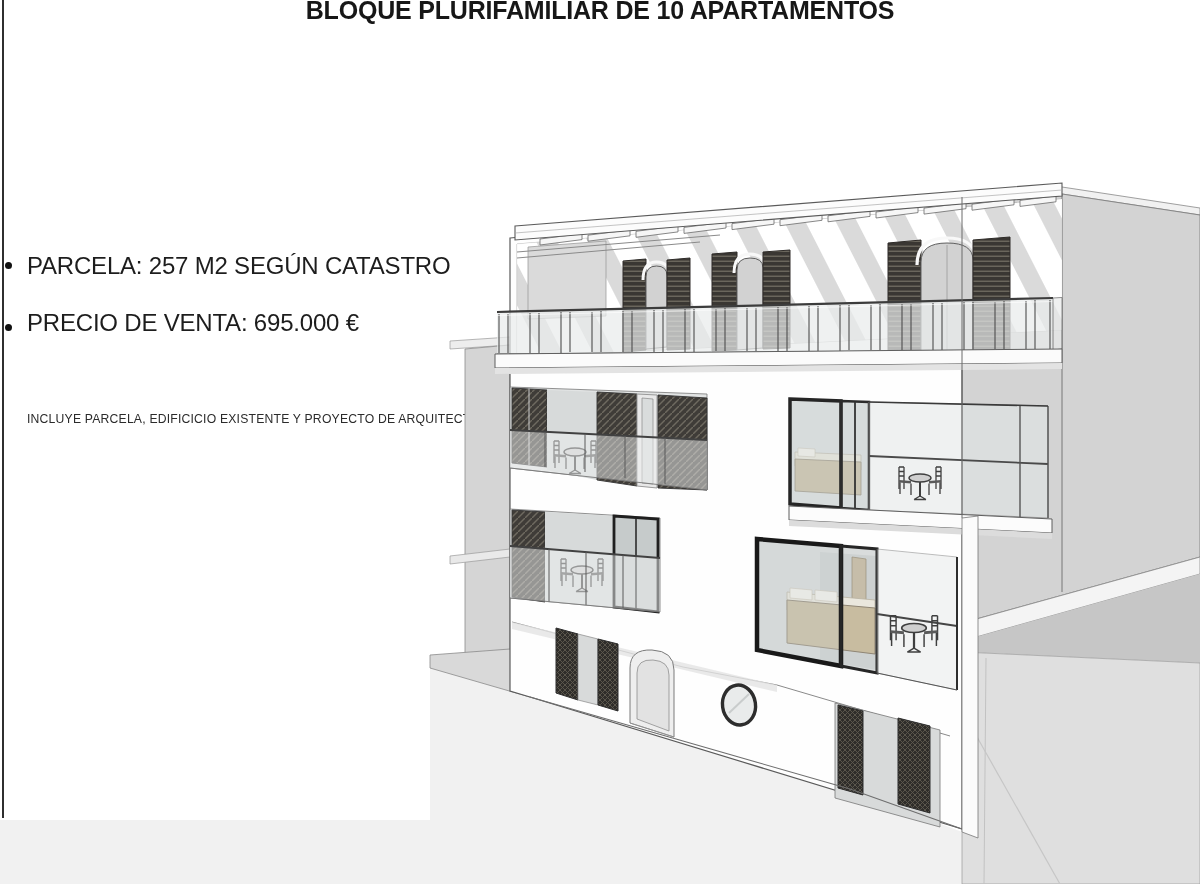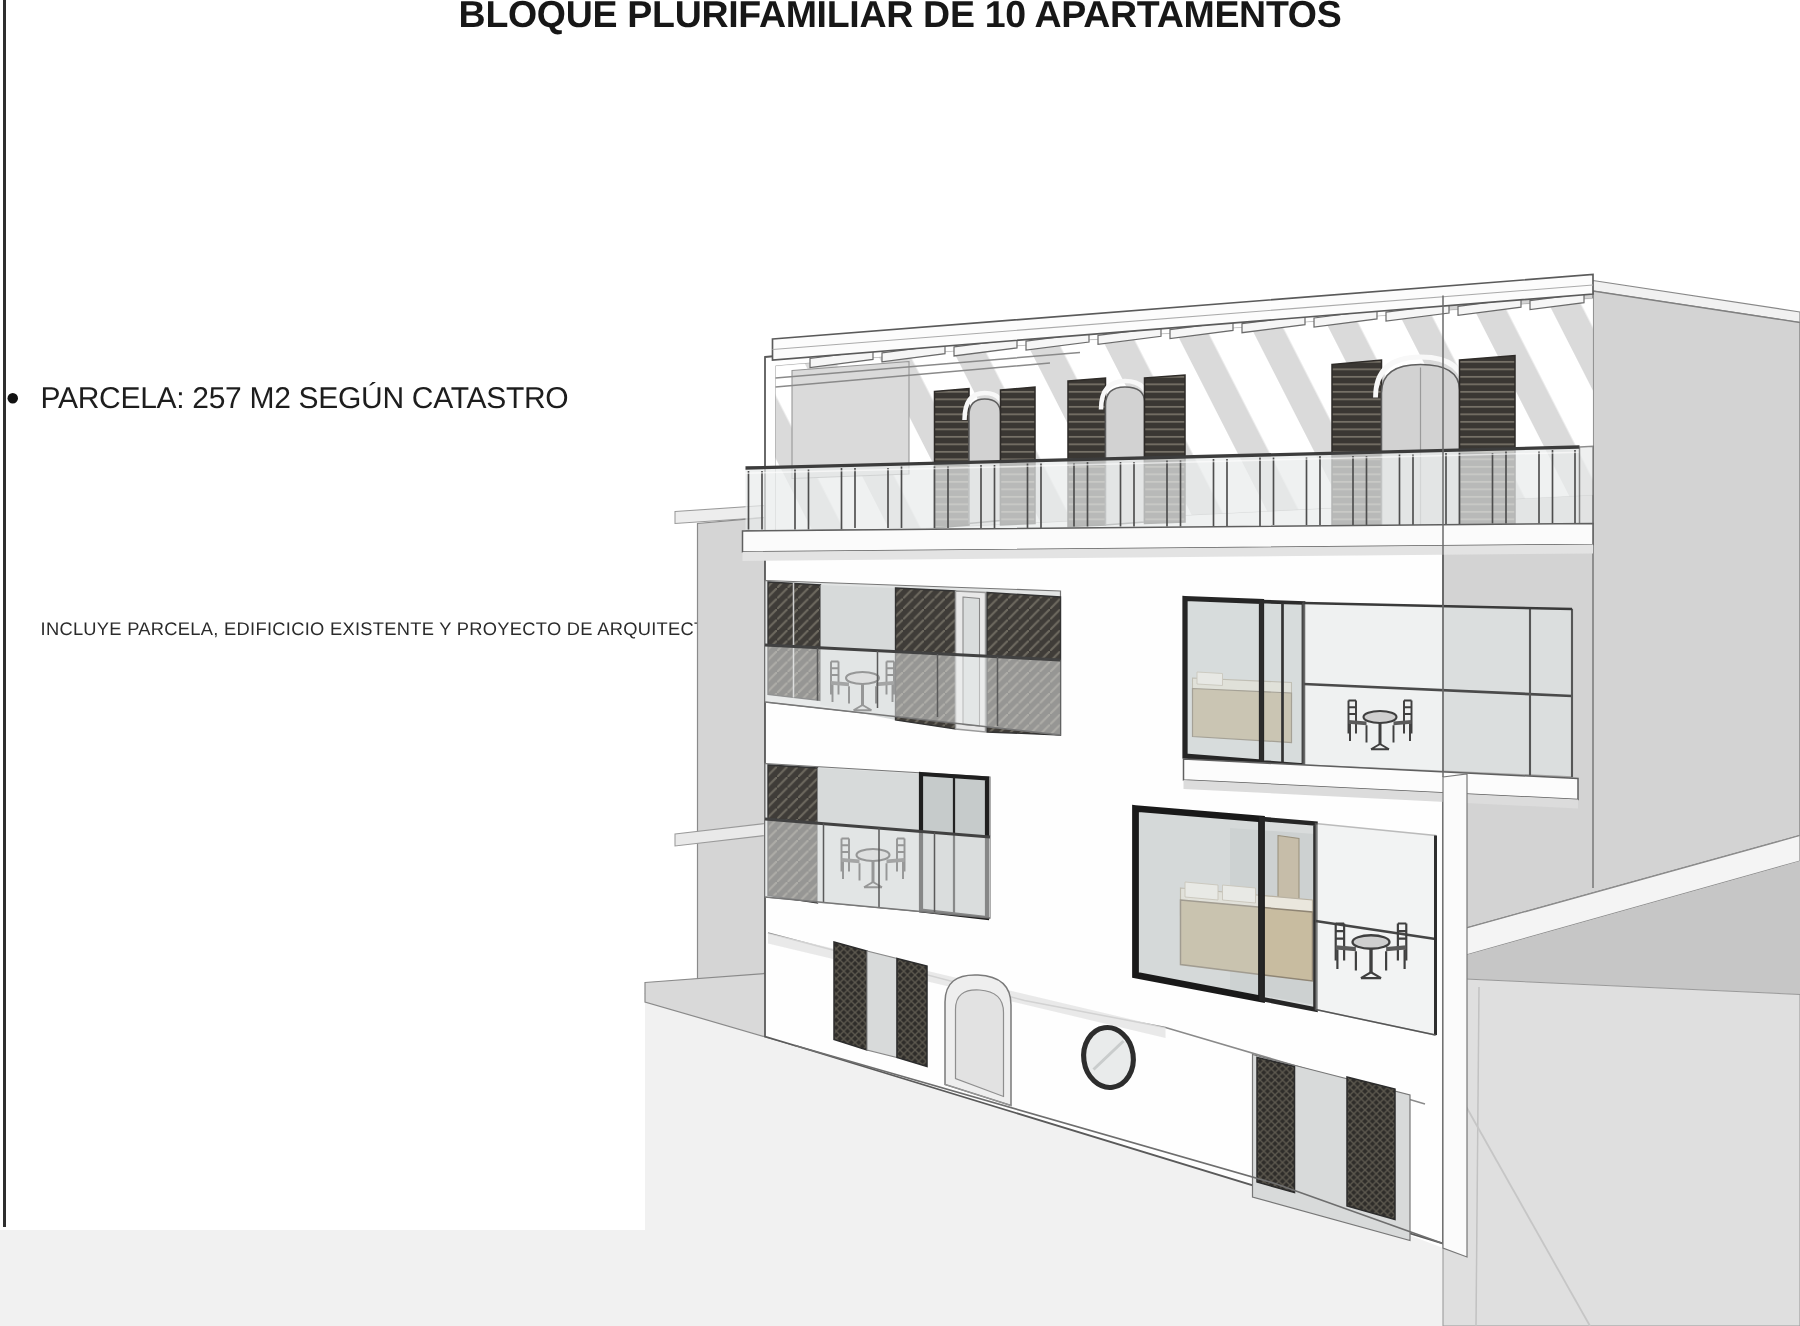--- a/index.html
+++ b/index.html
@@ -13,21 +13,21 @@
   .slide-title{
     position:absolute;top:-5px;left:0;right:0;text-align:center;
     font-size:25px;font-weight:bold;color:#171717;letter-spacing:-0.2px;line-height:30px;
     white-space:nowrap;
   }
   .bullet-list{
     position:absolute;left:5px;top:252px;width:470px;margin:0;padding:0;list-style:none;
   }
   .bullet-list li{
     position:relative;padding-left:22px;margin-bottom:29px;
-    font-size:20px;color:#1d1d1d;letter-spacing:-0.2px;line-height:28px;white-space:nowrap;
+    font-size:24px;color:#1d1d1d;letter-spacing:-0.2px;line-height:28px;white-space:nowrap;
   }
   .bullet-list li::before{
     content:"";position:absolute;left:0;width:7px;height:7px;border-radius:50%;background:#111;
   }
   .bullet-list li:nth-child(1)::before{top:10px;}
   .bullet-list li:nth-child(2)::before{top:15px;}
   .bullet-list li:nth-child(3)::before{top:12px;}
   .fine-print{
     position:absolute;left:27px;top:412px;width:470px;
     font-size:12.2px;color:#2b2b2b;letter-spacing:0.2px;white-space:nowrap;
@@ -38,20 +38,21 @@
 <body>
 
 <div id="stage">
 
   <div class="page-edge-line"></div>
 
   <div class="slide-title">BLOQUE PLURIFAMILIAR DE 10 APARTAMENTOS</div>
 
   <ul class="bullet-list">
     <li>PARCELA: 257 M2 SEGÚN CATASTRO</li>
+    <li>PRECIO DE VENTA: 695.000 €</li>
   </ul>
 
   <div class="fine-print">INCLUYE PARCELA, EDIFICICIO EXISTENTE Y PROYECTO DE ARQUITECTURA</div>
 
   <svg width="1200" height="884" viewBox="0 0 1200 884">
     <defs>
 
       <pattern id="slat" patternUnits="userSpaceOnUse" width="4" height="5">
         <rect width="4" height="5" fill="#3a3733"></rect>
         <line x1="0" y1="1.2" x2="4" y2="1.2" stroke="#7a756a" stroke-width="1.1"></line>

